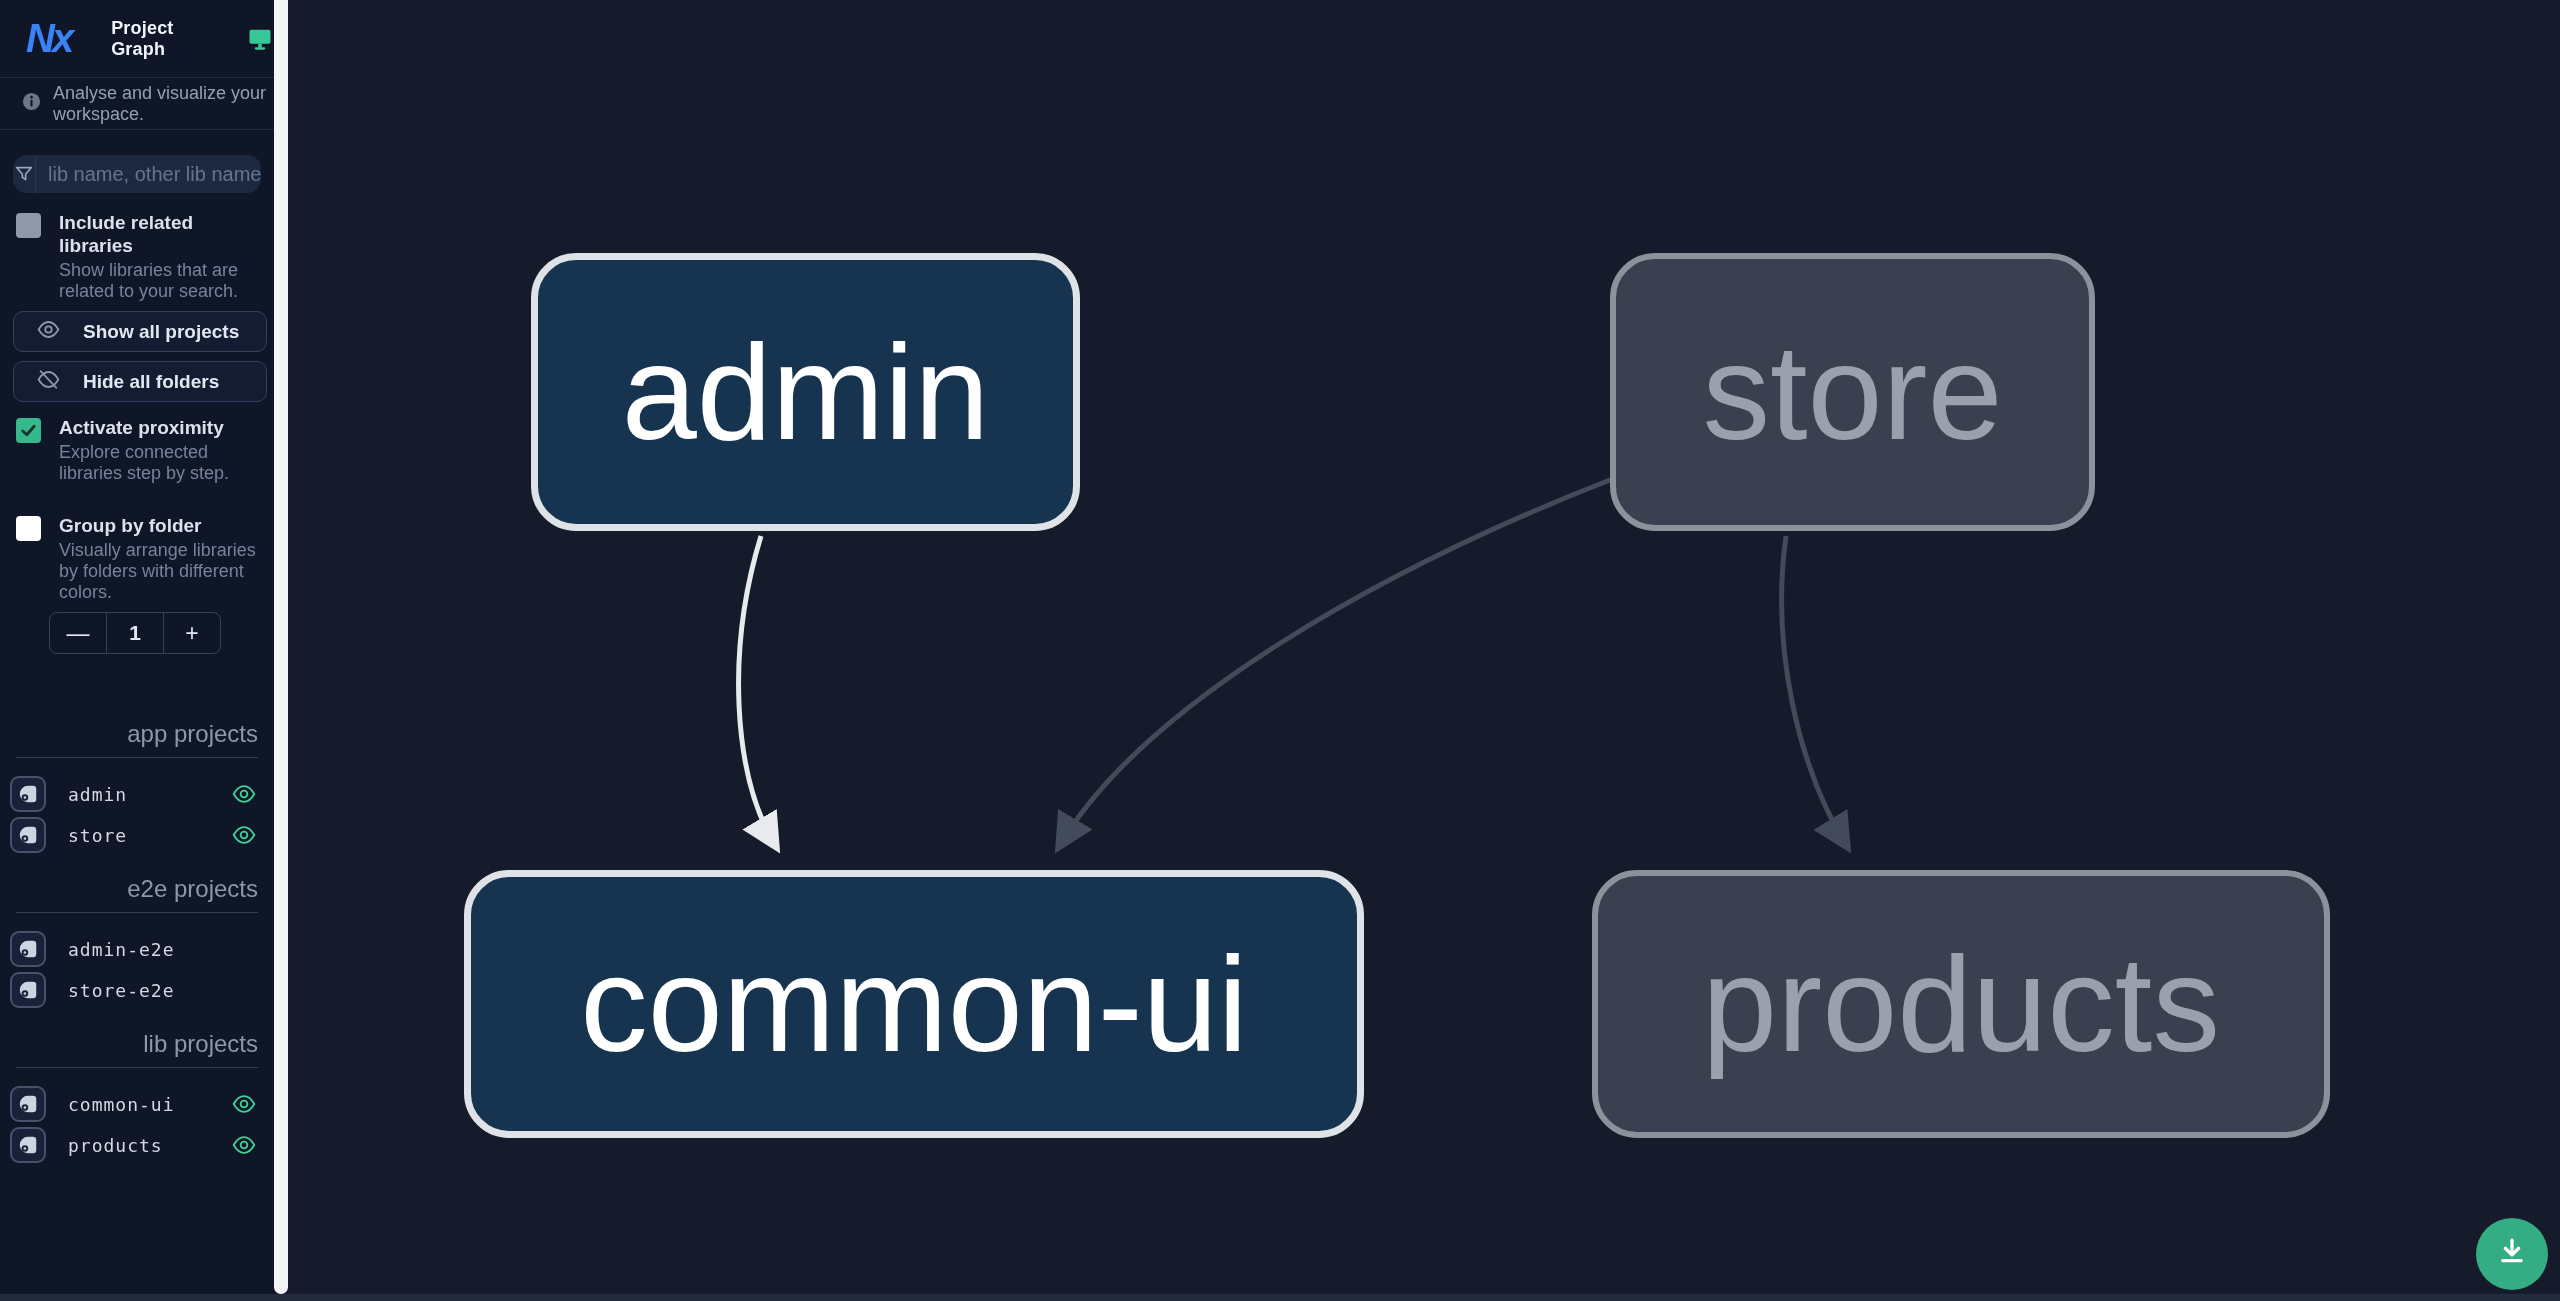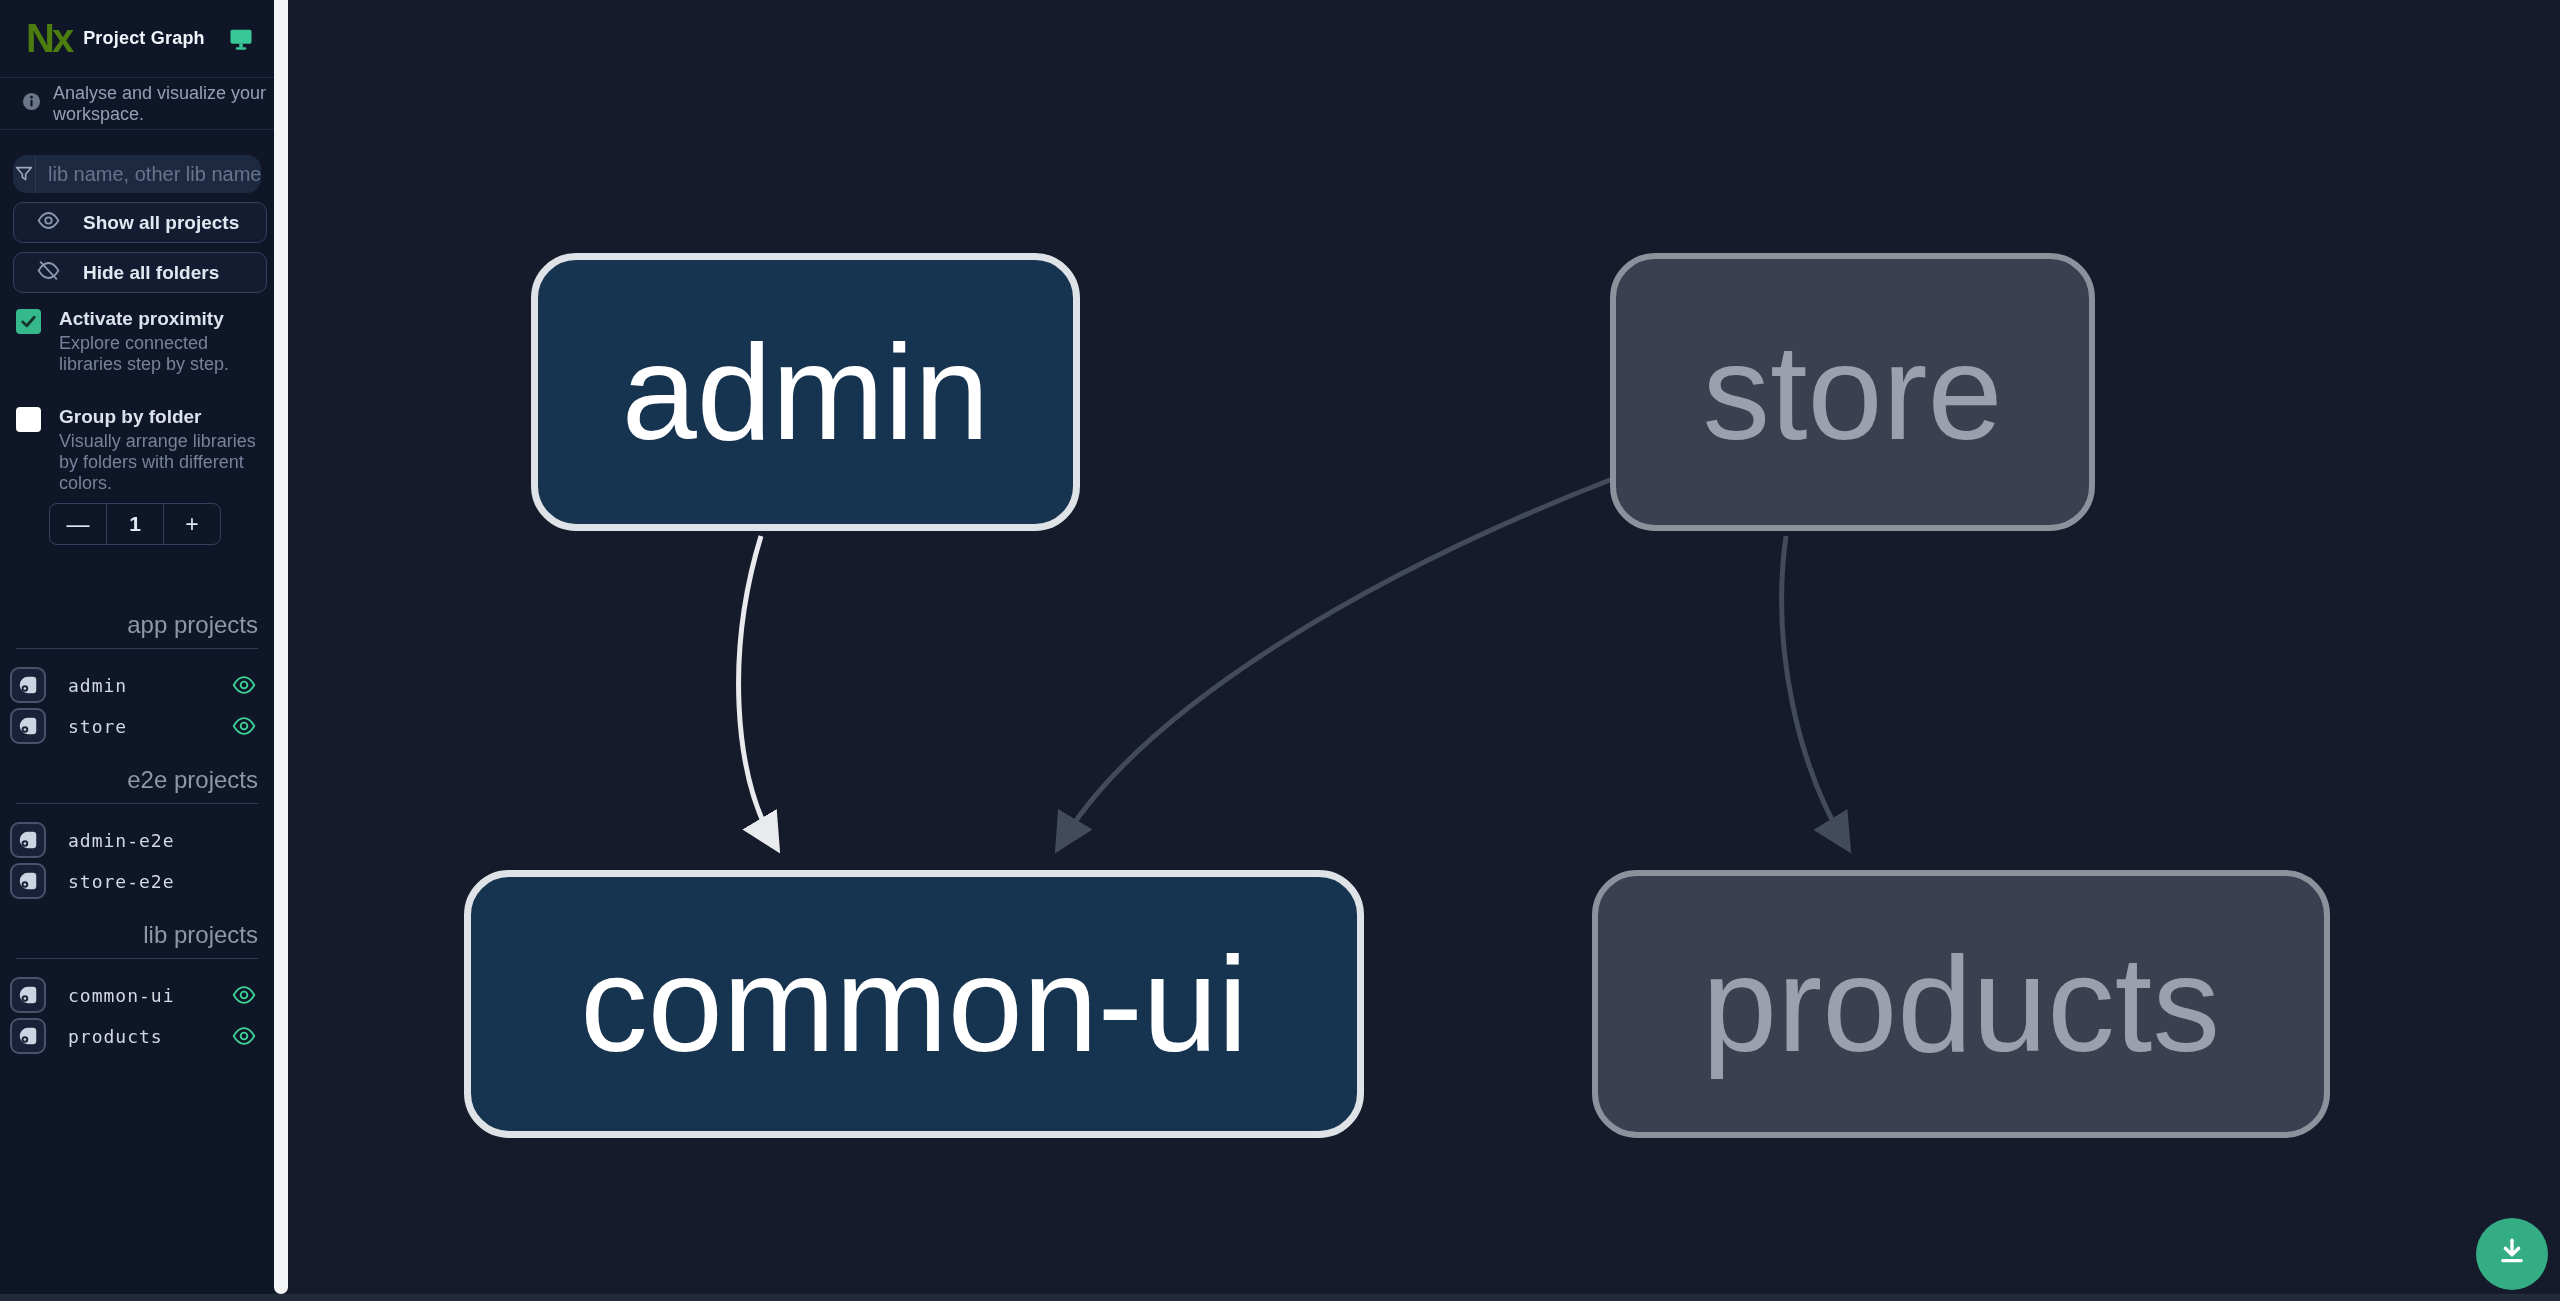--- a/index.html
+++ b/index.html
@@ -4,22 +4,22 @@
 <style>
   * { margin:0; padding:0; box-sizing:border-box; }
   html,body { width:2560px; height:1301px; overflow:hidden; background:#151b2b;
               font-family:"Liberation Sans", sans-serif; }
 
   
   .sidebar { position:absolute; left:0; top:0; width:274px; height:1301px;
              background:#0f1628; color:#dbe2ec; overflow:hidden; }
   .sb-header { height:78px; display:flex; align-items:center; padding:0 0 0 26px;
                border-bottom:1px solid #202b42; }
-  .nx-logo { font-weight:800; font-size:40px; color:#4d7c0f; letter-spacing:-3px;
-             margin-right:12px; }
+  .nx-logo { font-weight:800; font-size:40px; color:#3b82f6; letter-spacing:-3px;
+             font-style:italic; margin-right:40px; }
   .sb-title { font-size:18px; font-weight:700; color:#f1f5fb; letter-spacing:.2px; }
   .sb-title-icon { margin-left:22px; display:flex; }
   .tagline-row { height:52px; display:flex; align-items:center; gap:12px; padding-left:22px;
                  border-bottom:1px solid #202b42;justify-content:center; }
   .tagline { font-size:18px; color:#93a0b4; }
 
   .filter-box { margin:25px 13px 0 13px; height:38px; display:flex; align-items:stretch;
                 background:#1d2940; border-radius:14px; overflow:hidden; }
   .filter-icon-cell { width:42px; display:flex; align-items:center; justify-content:center;
                       border-right:1px solid #2b3850; }
@@ -108,20 +108,27 @@
 
   <div class="filter-box">
     <span class="filter-icon-cell">
       <svg width="22" height="22" viewBox="0 0 24 24" fill="none" stroke="#9aa6bb" stroke-width="1.8" stroke-linejoin="round">
         <path d="M4 5 h16 l-6.2 7.2 v6 l-3.6 -2.6 v-3.4 Z"></path>
       </svg>
     </span>
     <input class="filter-input" type="text" placeholder="lib name, other lib name" style="">
   </div>
 
+  <div class="option">
+    <span class="checkbox unchecked-gray"></span>
+    <span>
+      <div class="opt-label">Include related libraries</div>
+      <div class="opt-desc" style="width:200px">Show libraries that are related to your search.</div>
+    </span>
+  </div>
 
   <div class="sb-btn">
     <span>
       <svg width="25" height="25" viewBox="0 0 24 24" fill="none" stroke="#8b98ae" stroke-width="1.7">
         <path d="M2.5 12 C5.5 6.8 8.6 4.8 12 4.8 S18.5 6.8 21.5 12 C18.5 17.2 15.4 19.2 12 19.2 S5.5 17.2 2.5 12 Z"></path>
         <circle cx="12" cy="12" r="3.1"></circle>
       </svg>
     </span>
     <span class="sb-btn-label">Show all projects</span>
   </div>

